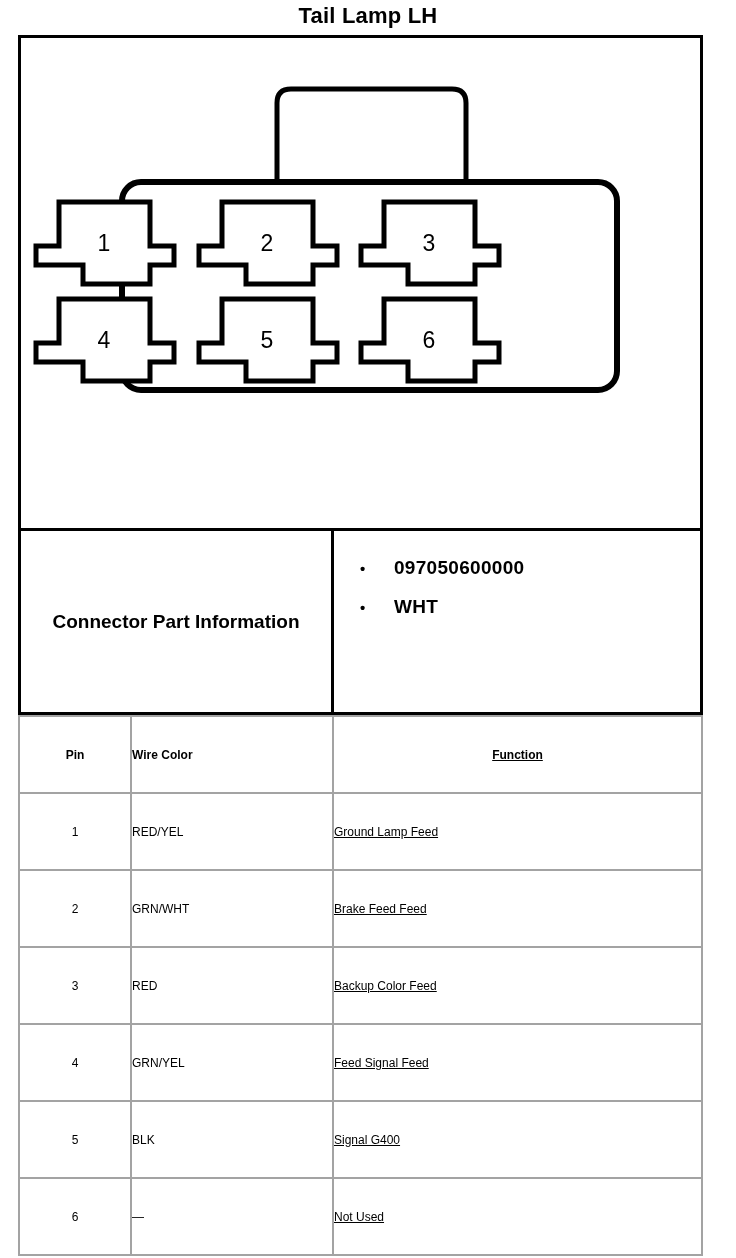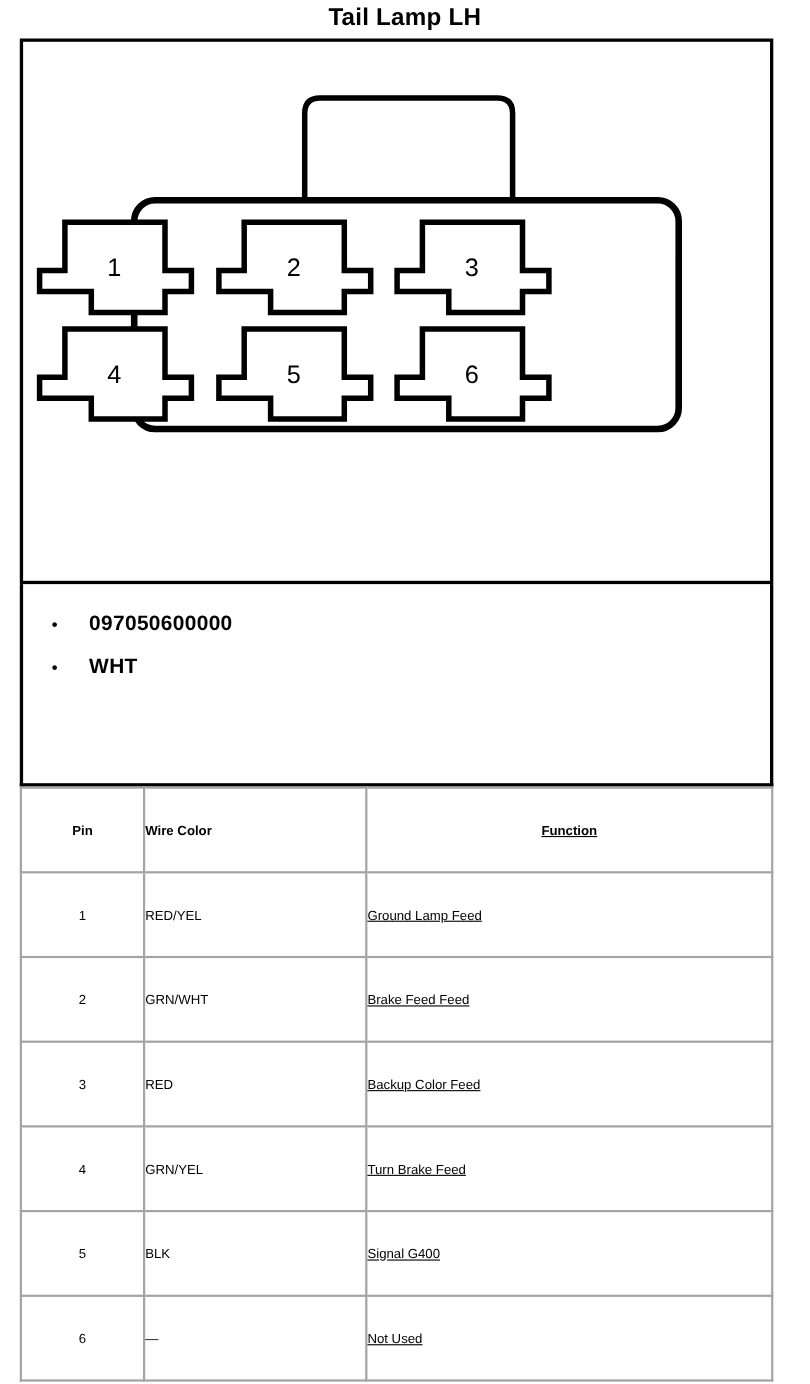--- a/index.html
+++ b/index.html
@@ -133,20 +133,21 @@
     </g>
 
     <g>
       <path d="M 366 264 L 457 264 L 457 308 L 481 308 L 481 327 L 457 327
                L 457 346 L 390 346 L 390 327 L 343 327 L 343 308 L 366 308 Z" fill="#ffffff" stroke="#000000" stroke-width="5" stroke-linejoin="miter"></path>
       <text x="411" y="313" text-anchor="middle" font-family="Liberation Sans, sans-serif" font-size="23" fill="#000000">6</text>
     </g>
   </svg>
 
   <div class="info-section">
+    <div class="info-label-cell">Connector Part Information</div>
     <div class="info-values-cell">
       <div class="bullet-row">
         <span class="bullet-dot">•</span>
         <span class="bullet-text">097050600000</span>
       </div>
       <div class="bullet-row">
         <span class="bullet-dot">•</span>
         <span class="bullet-text">WHT</span>
       </div>
     </div>
@@ -172,21 +173,21 @@
         <td class="col-func">Brake Feed Feed</td>
       </tr>
       <tr>
         <td class="col-pin">3</td>
         <td class="col-wire">RED</td>
         <td class="col-func">Backup Color Feed</td>
       </tr>
       <tr>
         <td class="col-pin">4</td>
         <td class="col-wire">GRN/YEL</td>
-        <td class="col-func">Turn Brake Feed</td>
+        <td class="col-func">Feed Signal Feed</td>
       </tr>
       <tr>
         <td class="col-pin">5</td>
         <td class="col-wire">BLK</td>
         <td class="col-func">Signal G400</td>
       </tr>
       <tr>
         <td class="col-pin">6</td>
         <td class="col-wire">—</td>
         <td class="col-func">Not Used</td>

